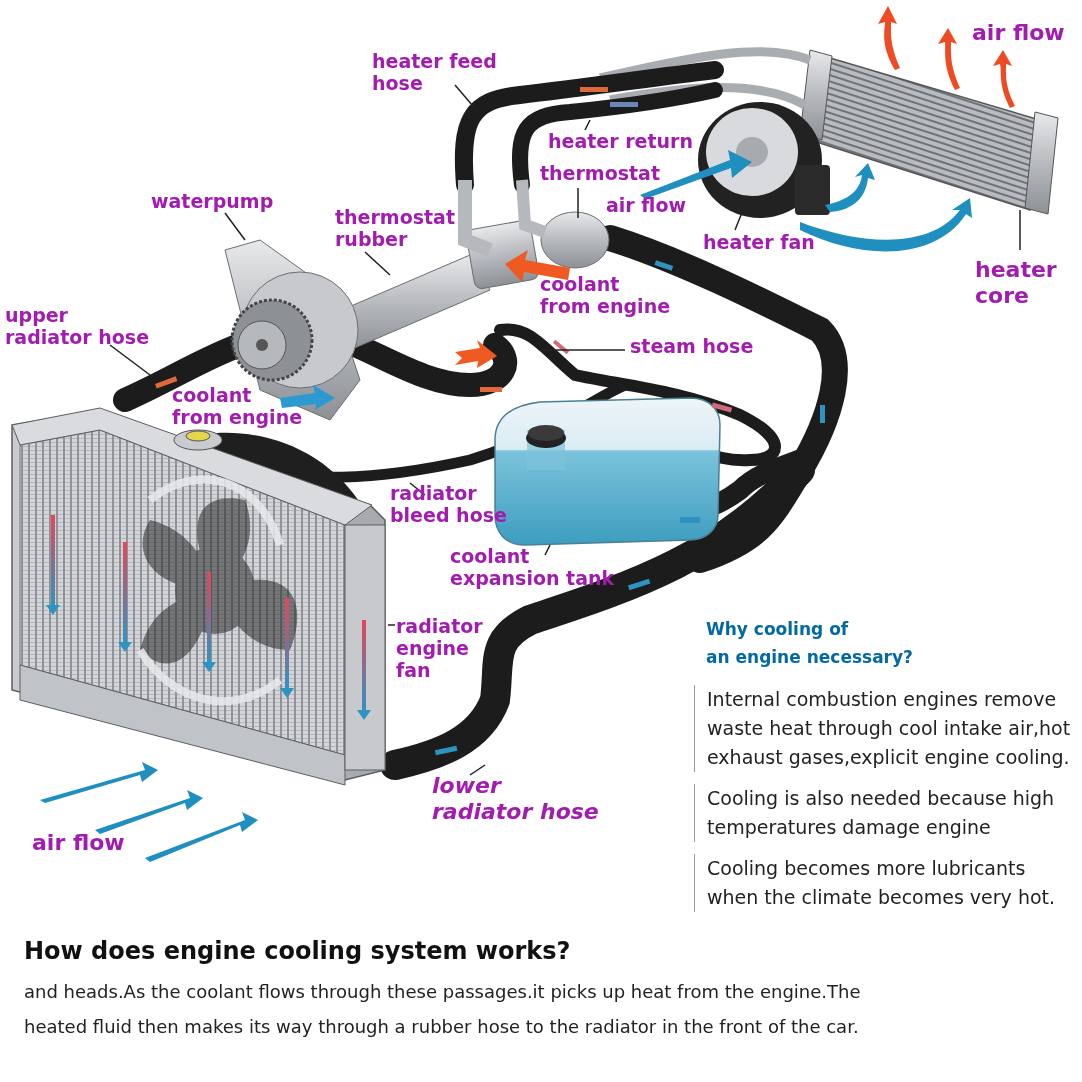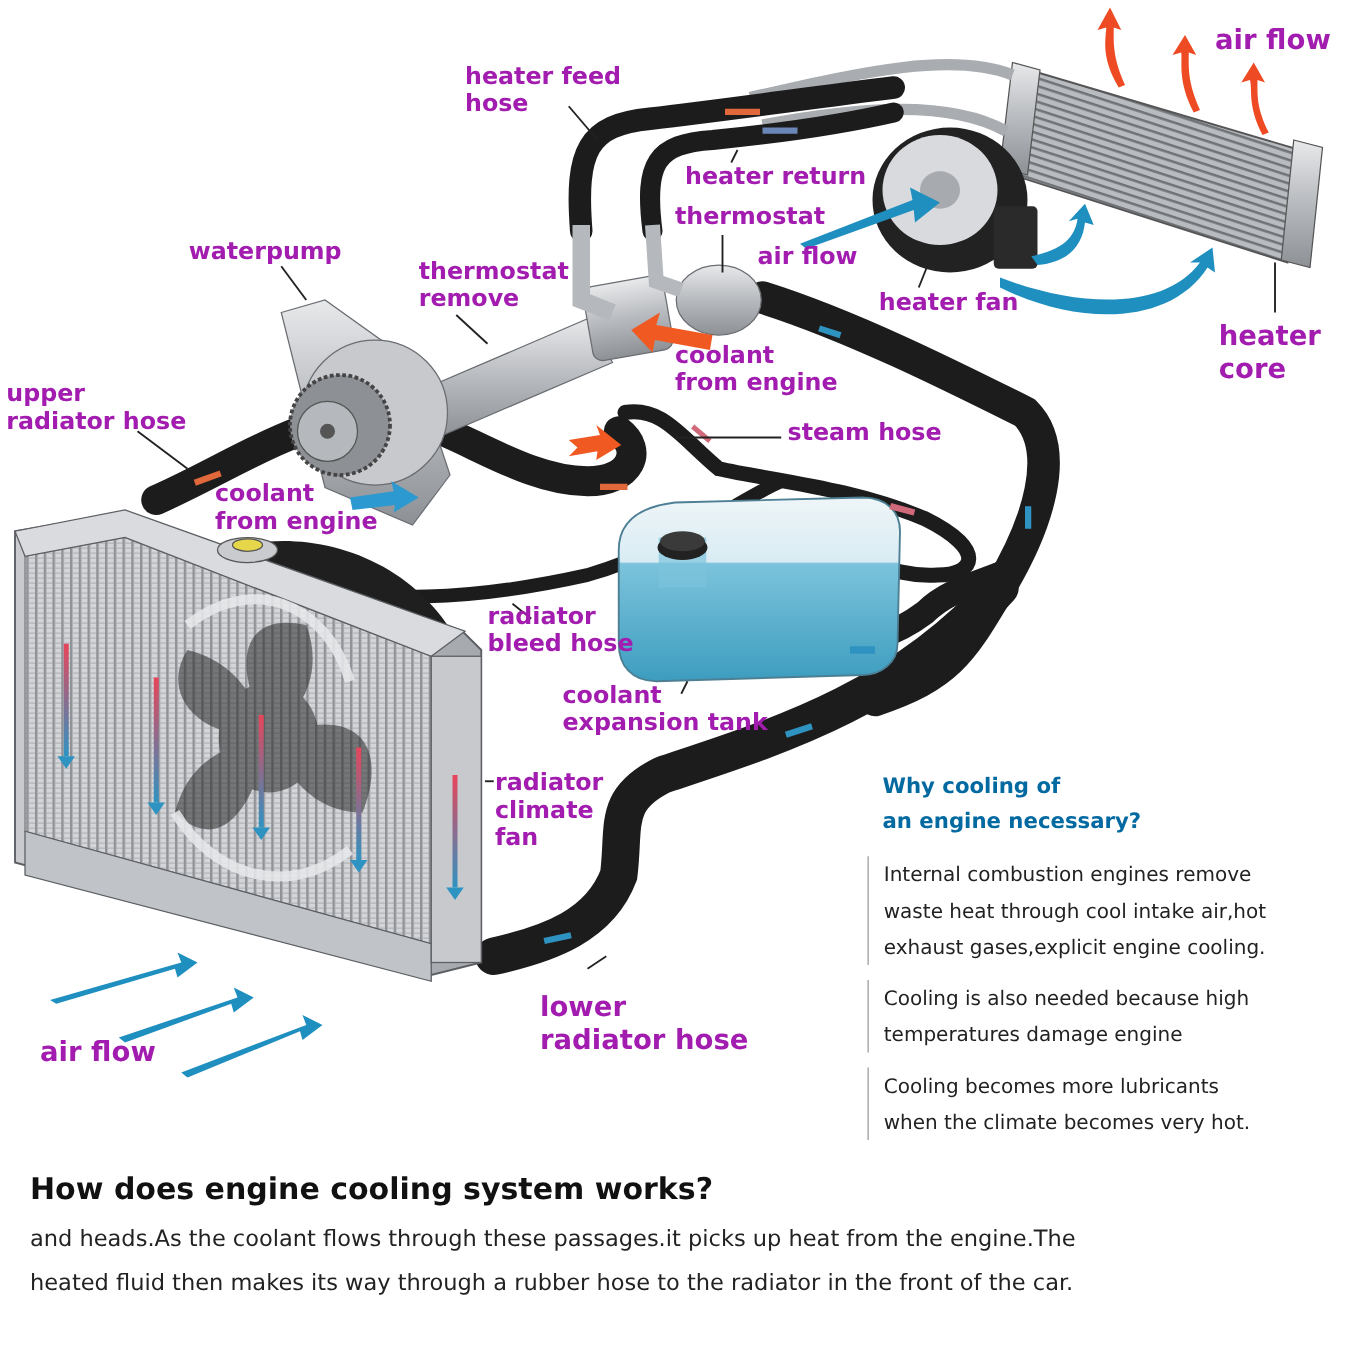--- a/index.html
+++ b/index.html
@@ -5,21 +5,21 @@
   html, body { margin: 0; padding: 0; background: #ffffff; }
   body { width: 1082px; height: 1082px; position: relative; overflow: hidden;
          font-family: "DejaVu Sans", "Liberation Sans", sans-serif; color: #1a1a1a; }
   #diagram { position: absolute; left: 0; top: 0; width: 1082px; height: 930px; }
   .lbl { position: absolute; font-weight: bold; font-size: 19px; line-height: 22px;
          text-align: left; color: #a21caf; white-space: nowrap; }
   .lbl.lg { font-size: 22px; line-height: 26px; }
   .side { position: absolute; left: 706px; top: 615px; width: 372px; }
   .side h2 { margin: 0 0 14px 0; font-size: 17px; line-height: 28px; font-weight: bold; color: #0369a1; }
   .side .para { border-left: 1px solid #9a9a9a; padding-left: 0; margin-left: -12px;
-                padding-left: 12px; font-size: 16px; line-height: 29px; color: #222; margin-bottom: 12px; }
+                padding-left: 12px; font-size: 19px; line-height: 29px; color: #222; margin-bottom: 12px; }
   .bottom { position: absolute; left: 24px; top: 936px; width: 1040px; }
   .bottom h2 { margin: 0 0 8px 0; font-size: 24px; line-height: 30px; font-weight: bold; color: #111; }
   .bottom p { margin: 0; font-size: 18px; line-height: 35px; color: #222; }
 </style>
 </head>
 <body>
 
 <svg id="diagram" viewBox="0 0 1082 930" xmlns="http://www.w3.org/2000/svg">
   <defs>
     <linearGradient id="metalG" x1="0" y1="0" x2="0" y2="1">
@@ -215,21 +215,21 @@
 <div class="lbl" style="left:606px;top:194px;">air flow</div>
 <div class="lbl" style="left:703px;top:231px;">heater fan</div>
 <div class="lbl lg" style="left:972px;top:20px;">air flow</div>
 <div class="lbl lg" style="left:975px;top:257px;width:90px;">
   <div>heater</div>
   <div>core</div>
 </div>
 <div class="lbl" style="left:151px;top:190px;">waterpump</div>
 <div class="lbl" style="left:335px;top:206px;width:120px;">
   <div>thermostat</div>
-  <div>remove</div>
+  <div>rubber</div>
 </div>
 <div class="lbl" style="left:540px;top:273px;width:125px;">
   <div>coolant</div>
   <div>from engine</div>
 </div>
 <div class="lbl" style="left:5px;top:304px;width:135px;">
   <div>upper</div>
   <div>radiator hose</div>
 </div>
 <div class="lbl" style="left:172px;top:384px;width:125px;">
@@ -240,24 +240,24 @@
 <div class="lbl" style="left:390px;top:482px;width:110px;">
   <div>radiator</div>
   <div>bleed hose</div>
 </div>
 <div class="lbl" style="left:450px;top:545px;width:155px;">
   <div>coolant</div>
   <div>expansion tank</div>
 </div>
 <div class="lbl" style="left:396px;top:615px;width:86px;">
   <div>radiator</div>
-  <div>climate</div>
+  <div>engine</div>
   <div>fan</div>
 </div>
-<div class="lbl lg" style="left:432px;top:794px;width:165px;">
+<div class="lbl lg" style="left:432px;top:773px;width:165px;font-style:italic;">
   <div>lower</div>
   <div>radiator hose</div>
 </div>
 <div class="lbl lg" style="left:32px;top:830px;">air flow</div>
 
 <div class="side">
   <h2>
     <div>Why cooling of</div>
     <div>an engine necessary?</div>
   </h2>

